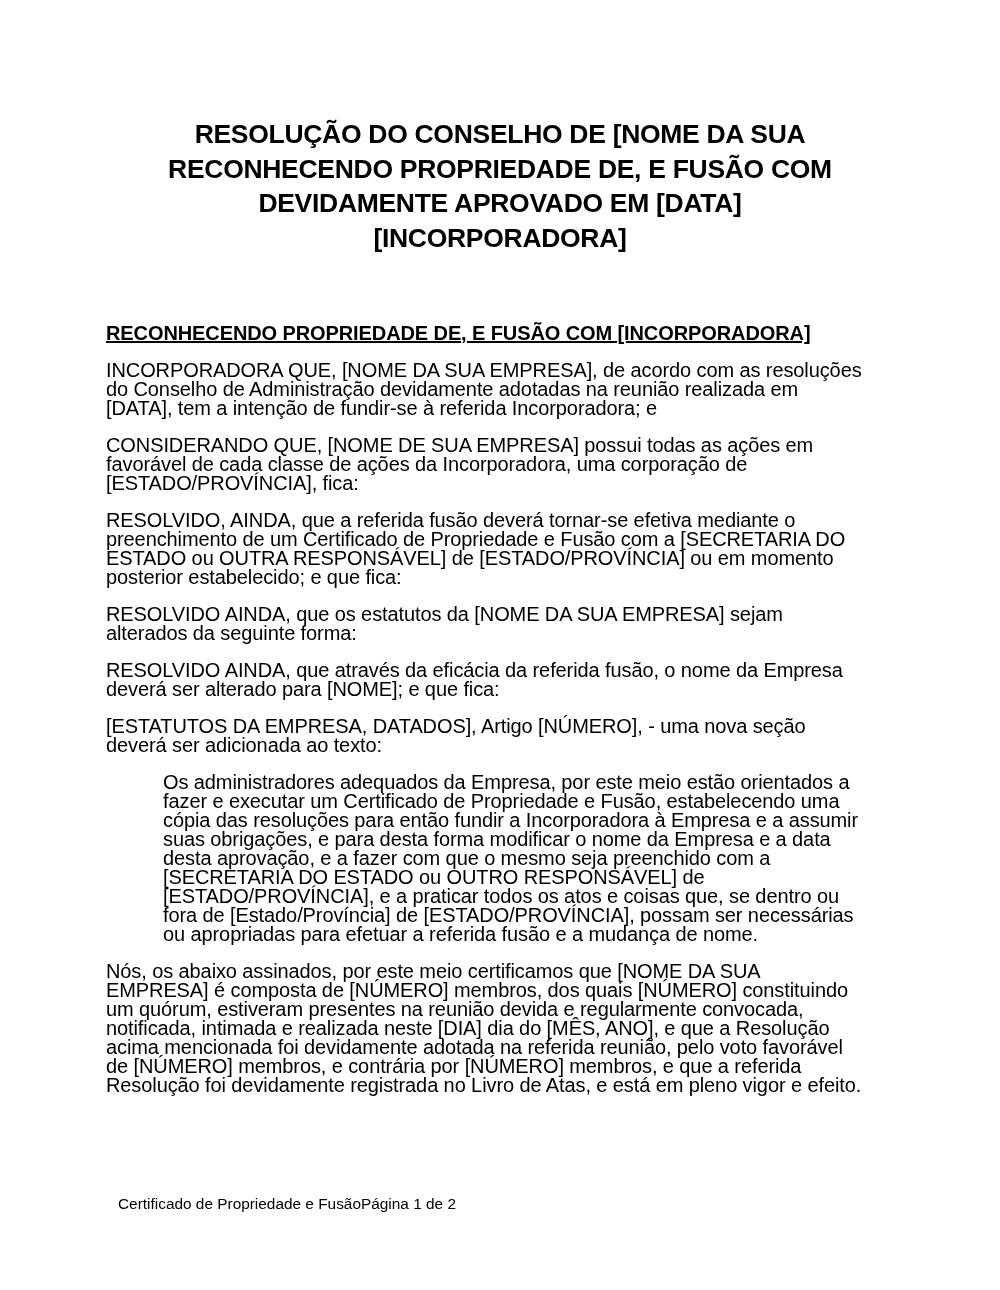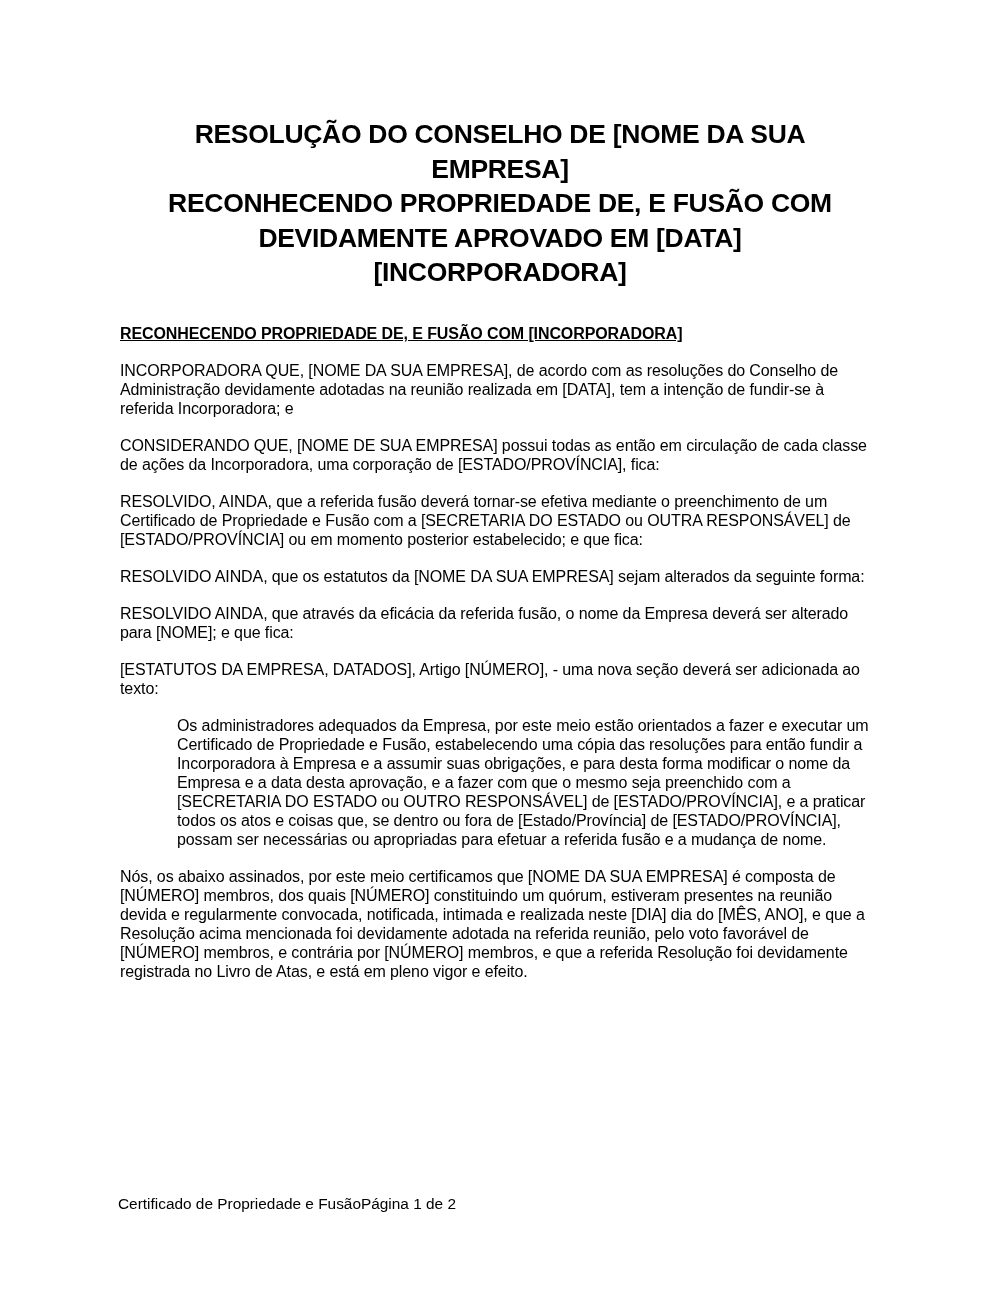--- a/index.html
+++ b/index.html
@@ -8,49 +8,48 @@
       font-family: "Liberation Sans", sans-serif; color: #000;
     }
     .page { position: absolute; left: 0; top: 0; width: 884px; height: 1290px; padding-left: 16px; }
     .title-block {
       position: absolute; left: 118px; width: 764px; top: 117px;
       text-align: center; font-weight: bold; font-size: 26.5px; line-height: 34.5px;
       letter-spacing: -0.3px;
     }
     .title-line { display: block; }
     .content {
-      position: absolute; left: 120px; top: 324px; width: 760px;
-      font-size: 16px; line-height: 19px; letter-spacing: -0.1px;
+      position: absolute; left: 106px; top: 324px; width: 760px;
+      font-size: 20px; line-height: 19px; letter-spacing: -0.1px;
     }
     .section-heading {
       font-weight: bold; text-decoration: underline; margin: 0 0 18px 0;
     }
     .para { margin: 0 0 18px 0; }
     .quote { margin: 4px 0 18px 57px; width: 705px; }
     .footer {
       position: absolute; left: 118px; width: 748px; top: 1195px;
       font-size: 15.4px; display: flex; 
     }
   </style>
 </head>
 <body>
 
 <div class="page">
   <div class="title-block">
     <span class="title-line">RESOLUÇÃO DO CONSELHO DE [NOME DA SUA</span>
-    <span class="title-line">EMPRESA]</span>
     <span class="title-line">RECONHECENDO PROPRIEDADE DE, E FUSÃO COM</span>
     <span class="title-line">DEVIDAMENTE APROVADO EM [DATA]</span>
     <span class="title-line">[INCORPORADORA]</span>
   </div>
 
   <div class="content">
     <p class="section-heading">RECONHECENDO PROPRIEDADE DE, E FUSÃO COM [INCORPORADORA]</p>
     <p class="para">INCORPORADORA QUE, [NOME DA SUA EMPRESA], de acordo com as resoluções do Conselho de Administração devidamente adotadas na reunião realizada em [DATA], tem a intenção de fundir-se à referida Incorporadora; e</p>
-    <p class="para">CONSIDERANDO QUE, [NOME DE SUA EMPRESA] possui todas as então em circulação de cada classe de ações da Incorporadora, uma corporação de [ESTADO/PROVÍNCIA], fica:</p>
+    <p class="para">CONSIDERANDO QUE, [NOME DE SUA EMPRESA] possui todas as ações em favorável de cada classe de ações da Incorporadora, uma corporação de [ESTADO/PROVÍNCIA], fica:</p>
     <p class="para">RESOLVIDO, AINDA, que a referida fusão deverá tornar-se efetiva mediante o preenchimento de um Certificado de Propriedade e Fusão com a [SECRETARIA DO ESTADO ou OUTRA RESPONSÁVEL] de [ESTADO/PROVÍNCIA] ou em momento posterior estabelecido; e que fica:</p>
     <p class="para">RESOLVIDO AINDA, que os estatutos da [NOME DA SUA EMPRESA] sejam alterados da seguinte forma:</p>
     <p class="para">RESOLVIDO AINDA, que através da eficácia da referida fusão, o nome da Empresa deverá ser alterado para [NOME]; e que fica:</p>
     <p class="para">[ESTATUTOS DA EMPRESA, DATADOS], Artigo [NÚMERO], - uma nova seção deverá ser adicionada ao texto:</p>
     <p class="quote">Os administradores adequados da Empresa, por este meio estão orientados a fazer e executar um Certificado de Propriedade e Fusão, estabelecendo uma cópia das resoluções para então fundir a Incorporadora à Empresa e a assumir suas obrigações, e para desta forma modificar o nome da Empresa e a data desta aprovação, e a fazer com que o mesmo seja preenchido com a [SECRETARIA DO ESTADO ou OUTRO RESPONSÁVEL] de [ESTADO/PROVÍNCIA], e a praticar todos os atos e coisas que, se dentro ou fora de [Estado/Província] de [ESTADO/PROVÍNCIA], possam ser necessárias ou apropriadas para efetuar a referida fusão e a mudança de nome.</p>
     <p class="para">Nós, os abaixo assinados, por este meio certificamos que [NOME DA SUA EMPRESA] é composta de [NÚMERO] membros, dos quais [NÚMERO] constituindo um quórum, estiveram presentes na reunião devida e regularmente convocada, notificada, intimada e realizada neste [DIA] dia do [MÊS, ANO], e que a Resolução acima mencionada foi devidamente adotada na referida reunião, pelo voto favorável de [NÚMERO] membros, e contrária por [NÚMERO] membros, e que a referida Resolução foi devidamente registrada no Livro de Atas, e está em pleno vigor e efeito.</p>
   </div>
 
   <div class="footer">
     <span>Certificado de Propriedade e Fusão</span>

